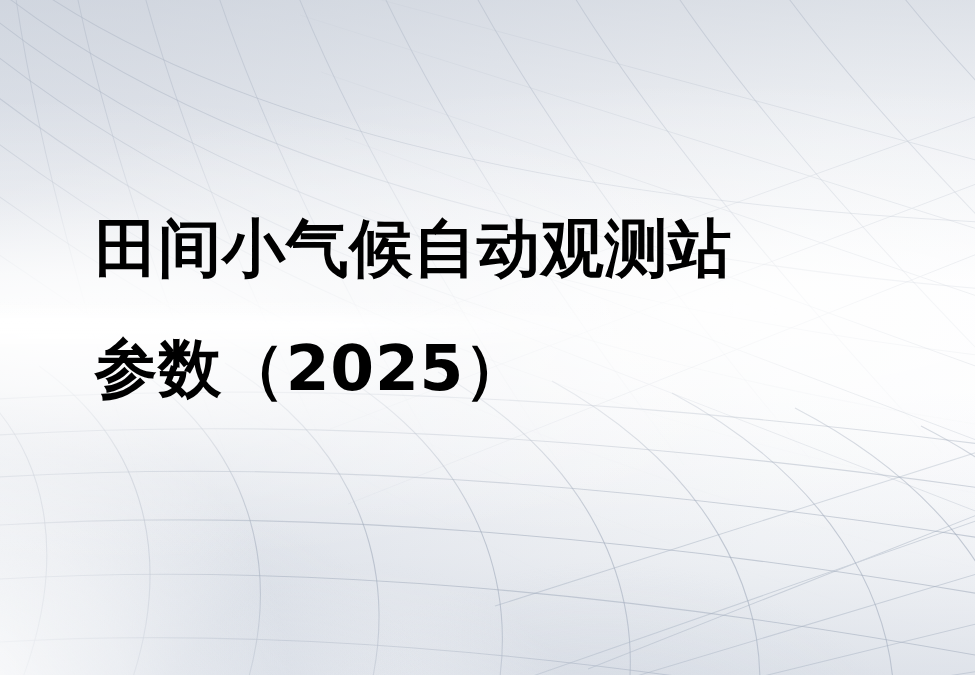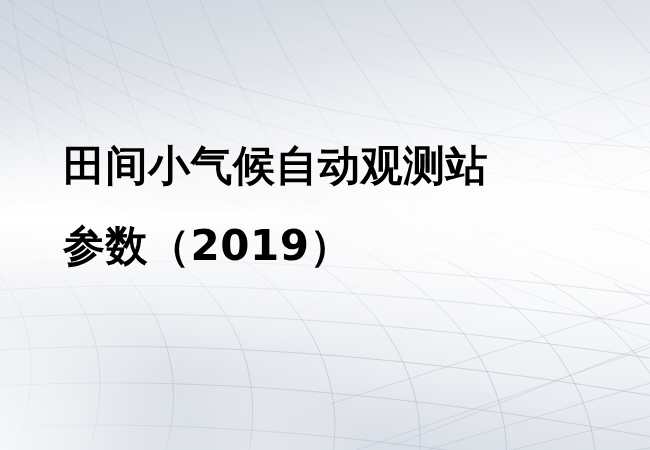--- a/index.html
+++ b/index.html
@@ -233,16 +233,16 @@
     </g>
   </svg>
 
   <div class="layer bg-vert"></div>
   <div class="layer bg-waves"></div>
   <div class="layer bg-highlight"></div>
   <div class="layer bg-streak"></div>
 
   <div id="headline">
     <div class="headline-line">田间小气候自动观测站</div>
-    <div class="headline-line">参数（2019）</div>
+    <div class="headline-line">参数（2025）</div>
   </div>
 
 </div>
 
 </body></html>

